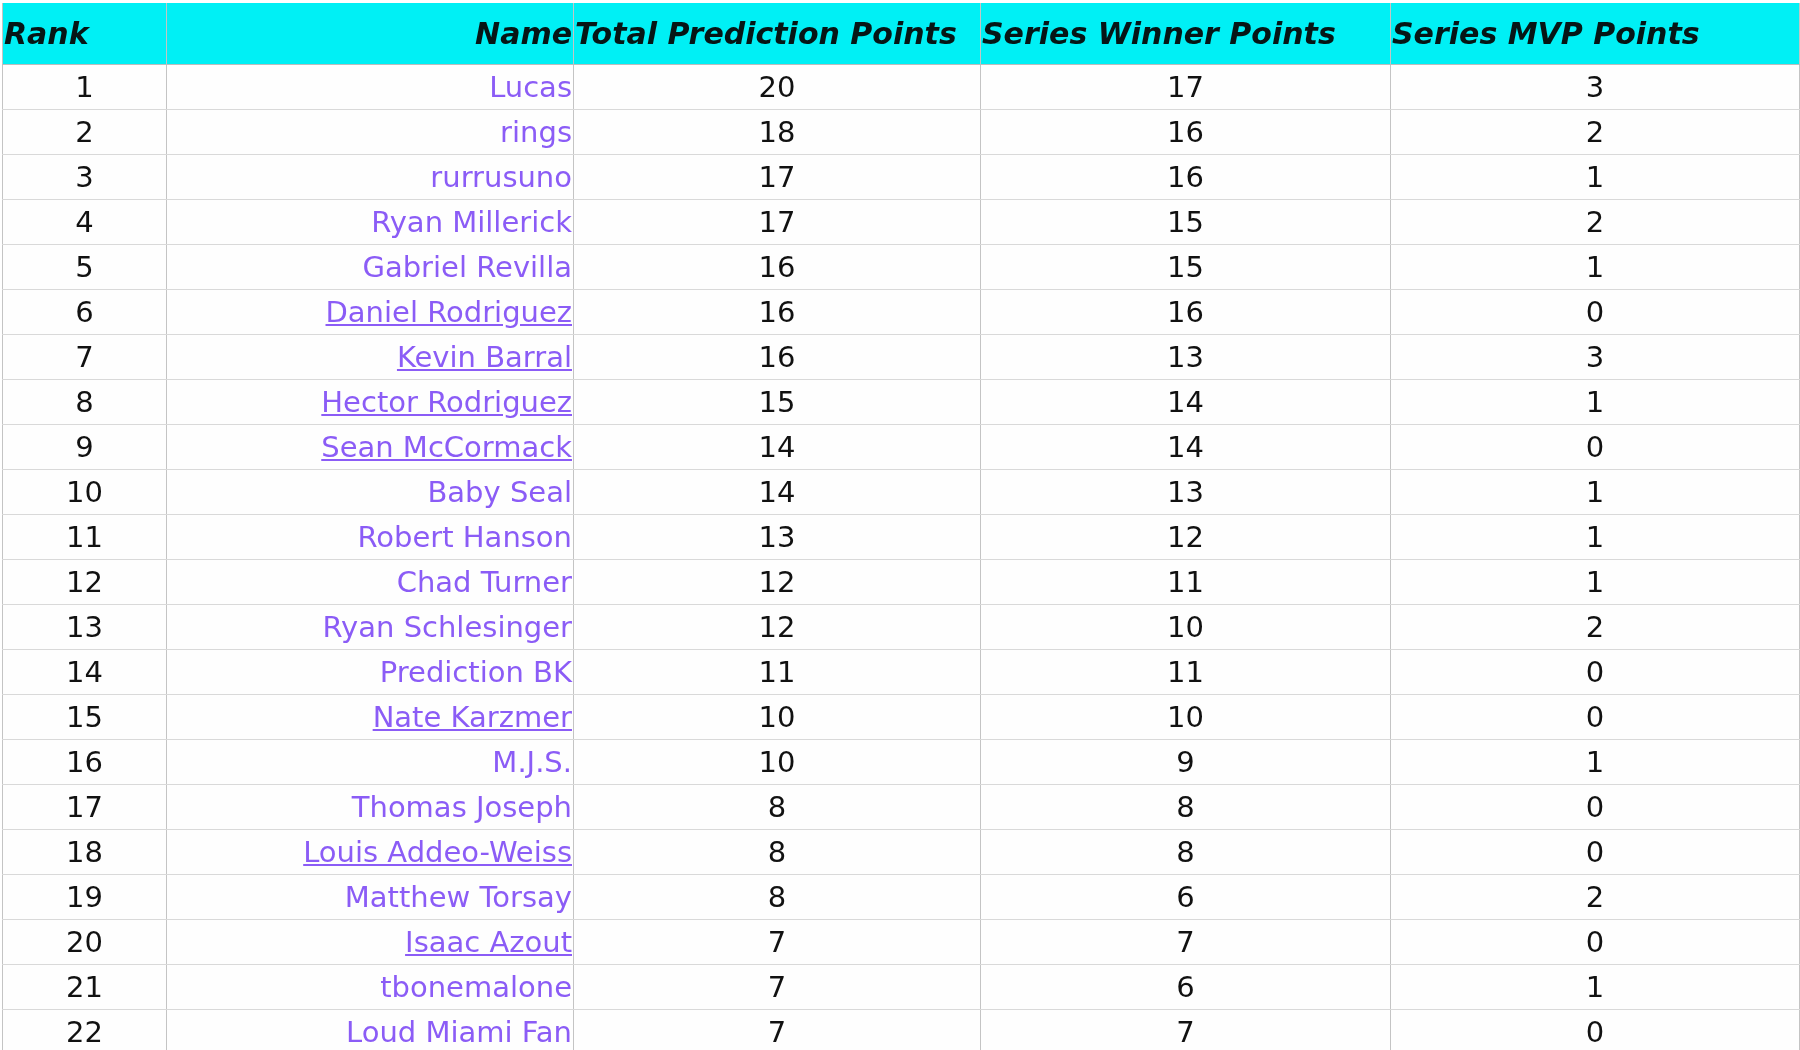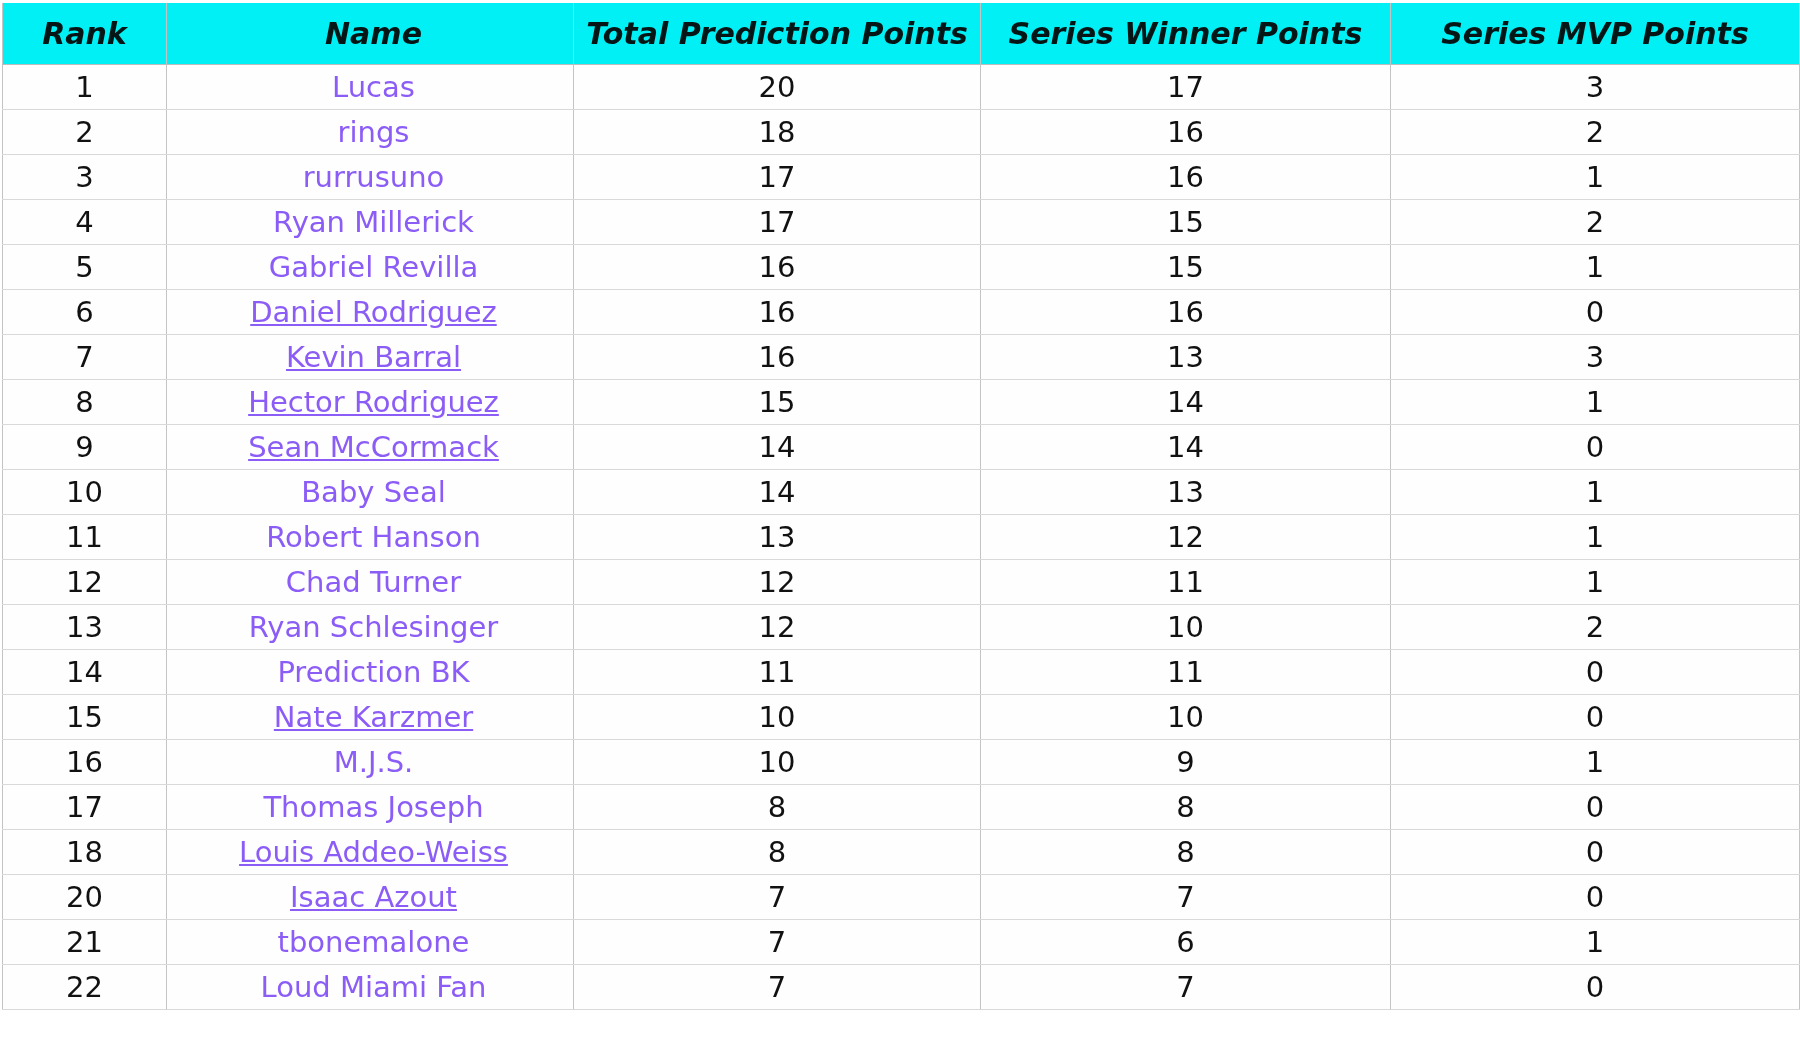--- a/index.html
+++ b/index.html
@@ -35,27 +35,27 @@
     border-bottom: 1px solid #d9d9d9;
     overflow: hidden;
     white-space: nowrap;
   }
   thead th {
     background: #00f0f5;
     height: 59px;
     font-size: 30px;
     font-weight: bold;
     font-style: italic;
-    text-align: center;
+    text-align: left;
     color: #061616;
     border-top: none;
     border-bottom: 1px solid #bdbdbd;
   }
   thead th.left, td.left {
-    text-align: center;
+    text-align: right;
     padding-left: 8px;
   }
   td {
     height: 42px;
     font-size: 29px;
     text-align: center;
     background: #fefefe;
   }
   td .player {
     color: #8b5cf6;
@@ -243,20 +243,29 @@
         <tr>
     <td>18</td>
     <td class="left">
       <span class="player linked">Louis Addeo-Weiss</span>
     </td>
     <td>8</td>
     <td>8</td>
     <td>0</td>
   </tr>
         <tr>
+    <td>19</td>
+    <td class="left">
+      <span class="player">Matthew Torsay</span>
+    </td>
+    <td>8</td>
+    <td>6</td>
+    <td>2</td>
+  </tr>
+        <tr>
     <td>20</td>
     <td class="left">
       <span class="player linked">Isaac Azout</span>
     </td>
     <td>7</td>
     <td>7</td>
     <td>0</td>
   </tr>
         <tr>
     <td>21</td>

